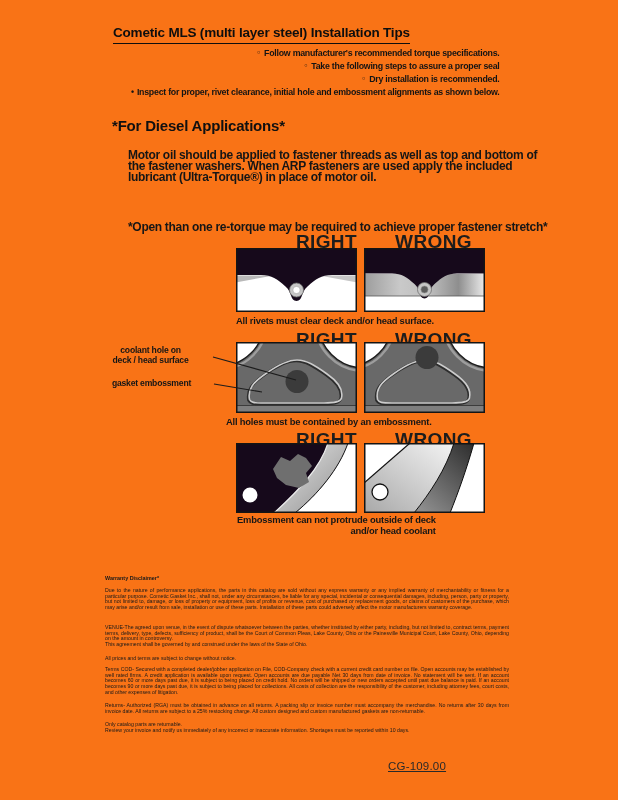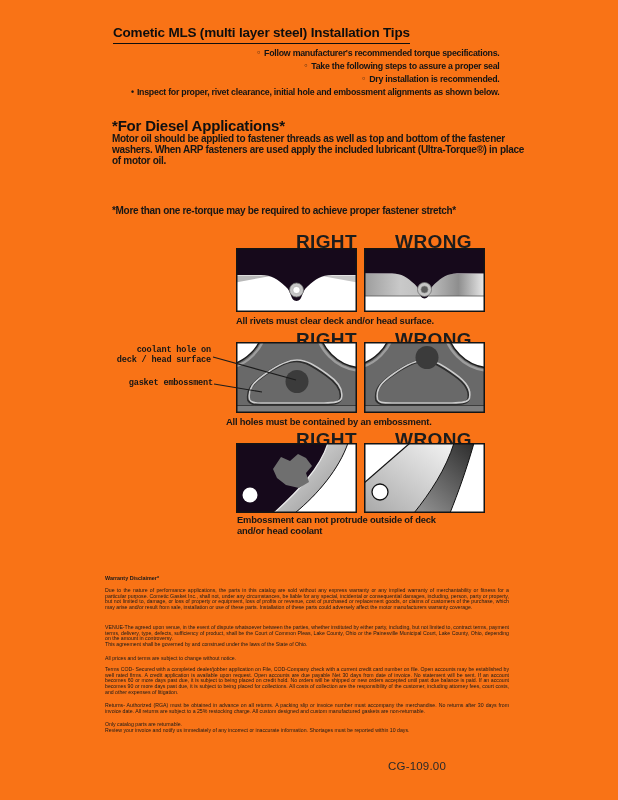--- a/index.html
+++ b/index.html
@@ -12,62 +12,62 @@
 
   .bullets{position:absolute;left:105px;top:46px;font-size:8.8px;font-weight:600;
            letter-spacing:-0.25px;color:#141414;white-space:nowrap;text-align:right;}
   .bullets div{line-height:12.4px;}
   .b1::before{content:"○";font-size:5.5px;vertical-align:1.8px;margin-right:4px;}
   .b2{padding-left:26px;}
   .b2::before{content:"•";font-size:9px;margin-right:3px;}
 
   .dheading{position:absolute;left:112px;top:117px;font-size:15px;font-weight:700;
             letter-spacing:-0.2px;color:#101010;}
-  .bodyp{position:absolute;left:112px;width:420px;margin:0;font-size:10px;font-weight:600;
+  .bodyp{position:absolute;left:112px;width:420px;margin:16px;font-size:12px;font-weight:600;
          letter-spacing:-0.3px;line-height:10.9px;color:#161616;}
   .p1{top:134px;}
   .p2{top:164px;}
   .p3{top:206px;}
 
   .dlabel{position:absolute;width:121px;text-align:right;font-size:19px;font-weight:700;
           letter-spacing:0.4px;color:#1d1d1d;}
   .colL{left:236px;} .colR{left:351px;}
   .dbox{position:absolute;line-height:0;}
-  .caption{position:absolute;font-size:9.4px;font-weight:600;letter-spacing:-0.2px;color:#161616;}
+  .caption{position:absolute;font-size:9.4px;font-weight:600;letter-spacing:-0.2px;color:#161616;text-align:right;}
   .pre{white-space:pre-line;line-height:10.6px;}
   .ann{position:absolute;font-size:8.6px;font-weight:600;letter-spacing:-0.2px;color:#161616;
-       text-align:right;white-space:pre-line;line-height:10px;font-family:Liberation Mono, monospace;}
+       text-align:center;white-space:pre-line;line-height:10px;}
 
   .overlay{position:absolute;left:0;top:0;pointer-events:none;}
 
   .legal{position:absolute;left:105px;width:404px;font-size:5.2px;font-weight:400;
          line-height:5.7px;color:#1a1a1a;text-align:justify;white-space:normal;}
   .legal.pre{white-space:pre-line;}
   .lheading{font-weight:700;font-size:5.4px;text-align:left;}
 
   .footer-code{position:absolute;left:388px;top:760px;font-size:11.5px;font-weight:400;
-               letter-spacing:0.2px;color:#2a2a2a;}
+               letter-spacing:0.2px;color:#2a2a2a;text-decoration:underline;}
 </style>
 </head>
 <body>
 
 <div class="page">
 
   <h1 class="title">Cometic MLS (multi layer steel) Installation Tips</h1>
 
   <div class="bullets">
     <div class="b1"><span>Follow manufacturer's recommended torque specifications.</span></div>
     <div class="b1"><span>Take the following steps to assure a proper seal</span></div>
     <div class="b1"><span>Dry installation is recommended.</span></div>
     <div class="b2"><span>Inspect for proper, rivet clearance, initial hole and embossment alignments as shown below.</span></div>
   </div>
 
   <div class="dheading">*For Diesel Applications*</div>
   <p class="bodyp p1">Motor oil should be applied to fastener threads as well as top and bottom of the fastener washers. When ARP fasteners are used apply the included lubricant (Ultra-Torque®) in place of motor oil.</p>
-  <p class="bodyp p3">*More than one re-torque may be required to achieve proper fastener stretch*</p>
+  <p class="bodyp p3">*Open than one re-torque may be required to achieve proper fastener stretch*</p>
 
   <div class="dlabel colL" style="top:231px">RIGHT</div>
   <div class="dlabel colR" style="top:231px">WRONG</div>
 
   <div class="dbox" style="left:236px;top:248px">
     <svg width="121" height="64" viewBox="0 0 121 64">
       <rect width="121" height="64" fill="#ffffff"></rect>
       <polygon points="1,27.5 38,27.5 1,34.2" fill="#b9b9b9"></polygon>
       <polygon points="120,27.5 83,27.5 120,34.2" fill="#c6c6c6"></polygon>
       <path d="M0,0 H121 V27 H96 C85,27 80,31 71.5,38.5 C64.5,44.5 67,53 60.5,53 C54,53 56.5,44.5 49.5,38.5 C41,31 36,27 25,27 H0 Z" fill="#16091b"></path>

